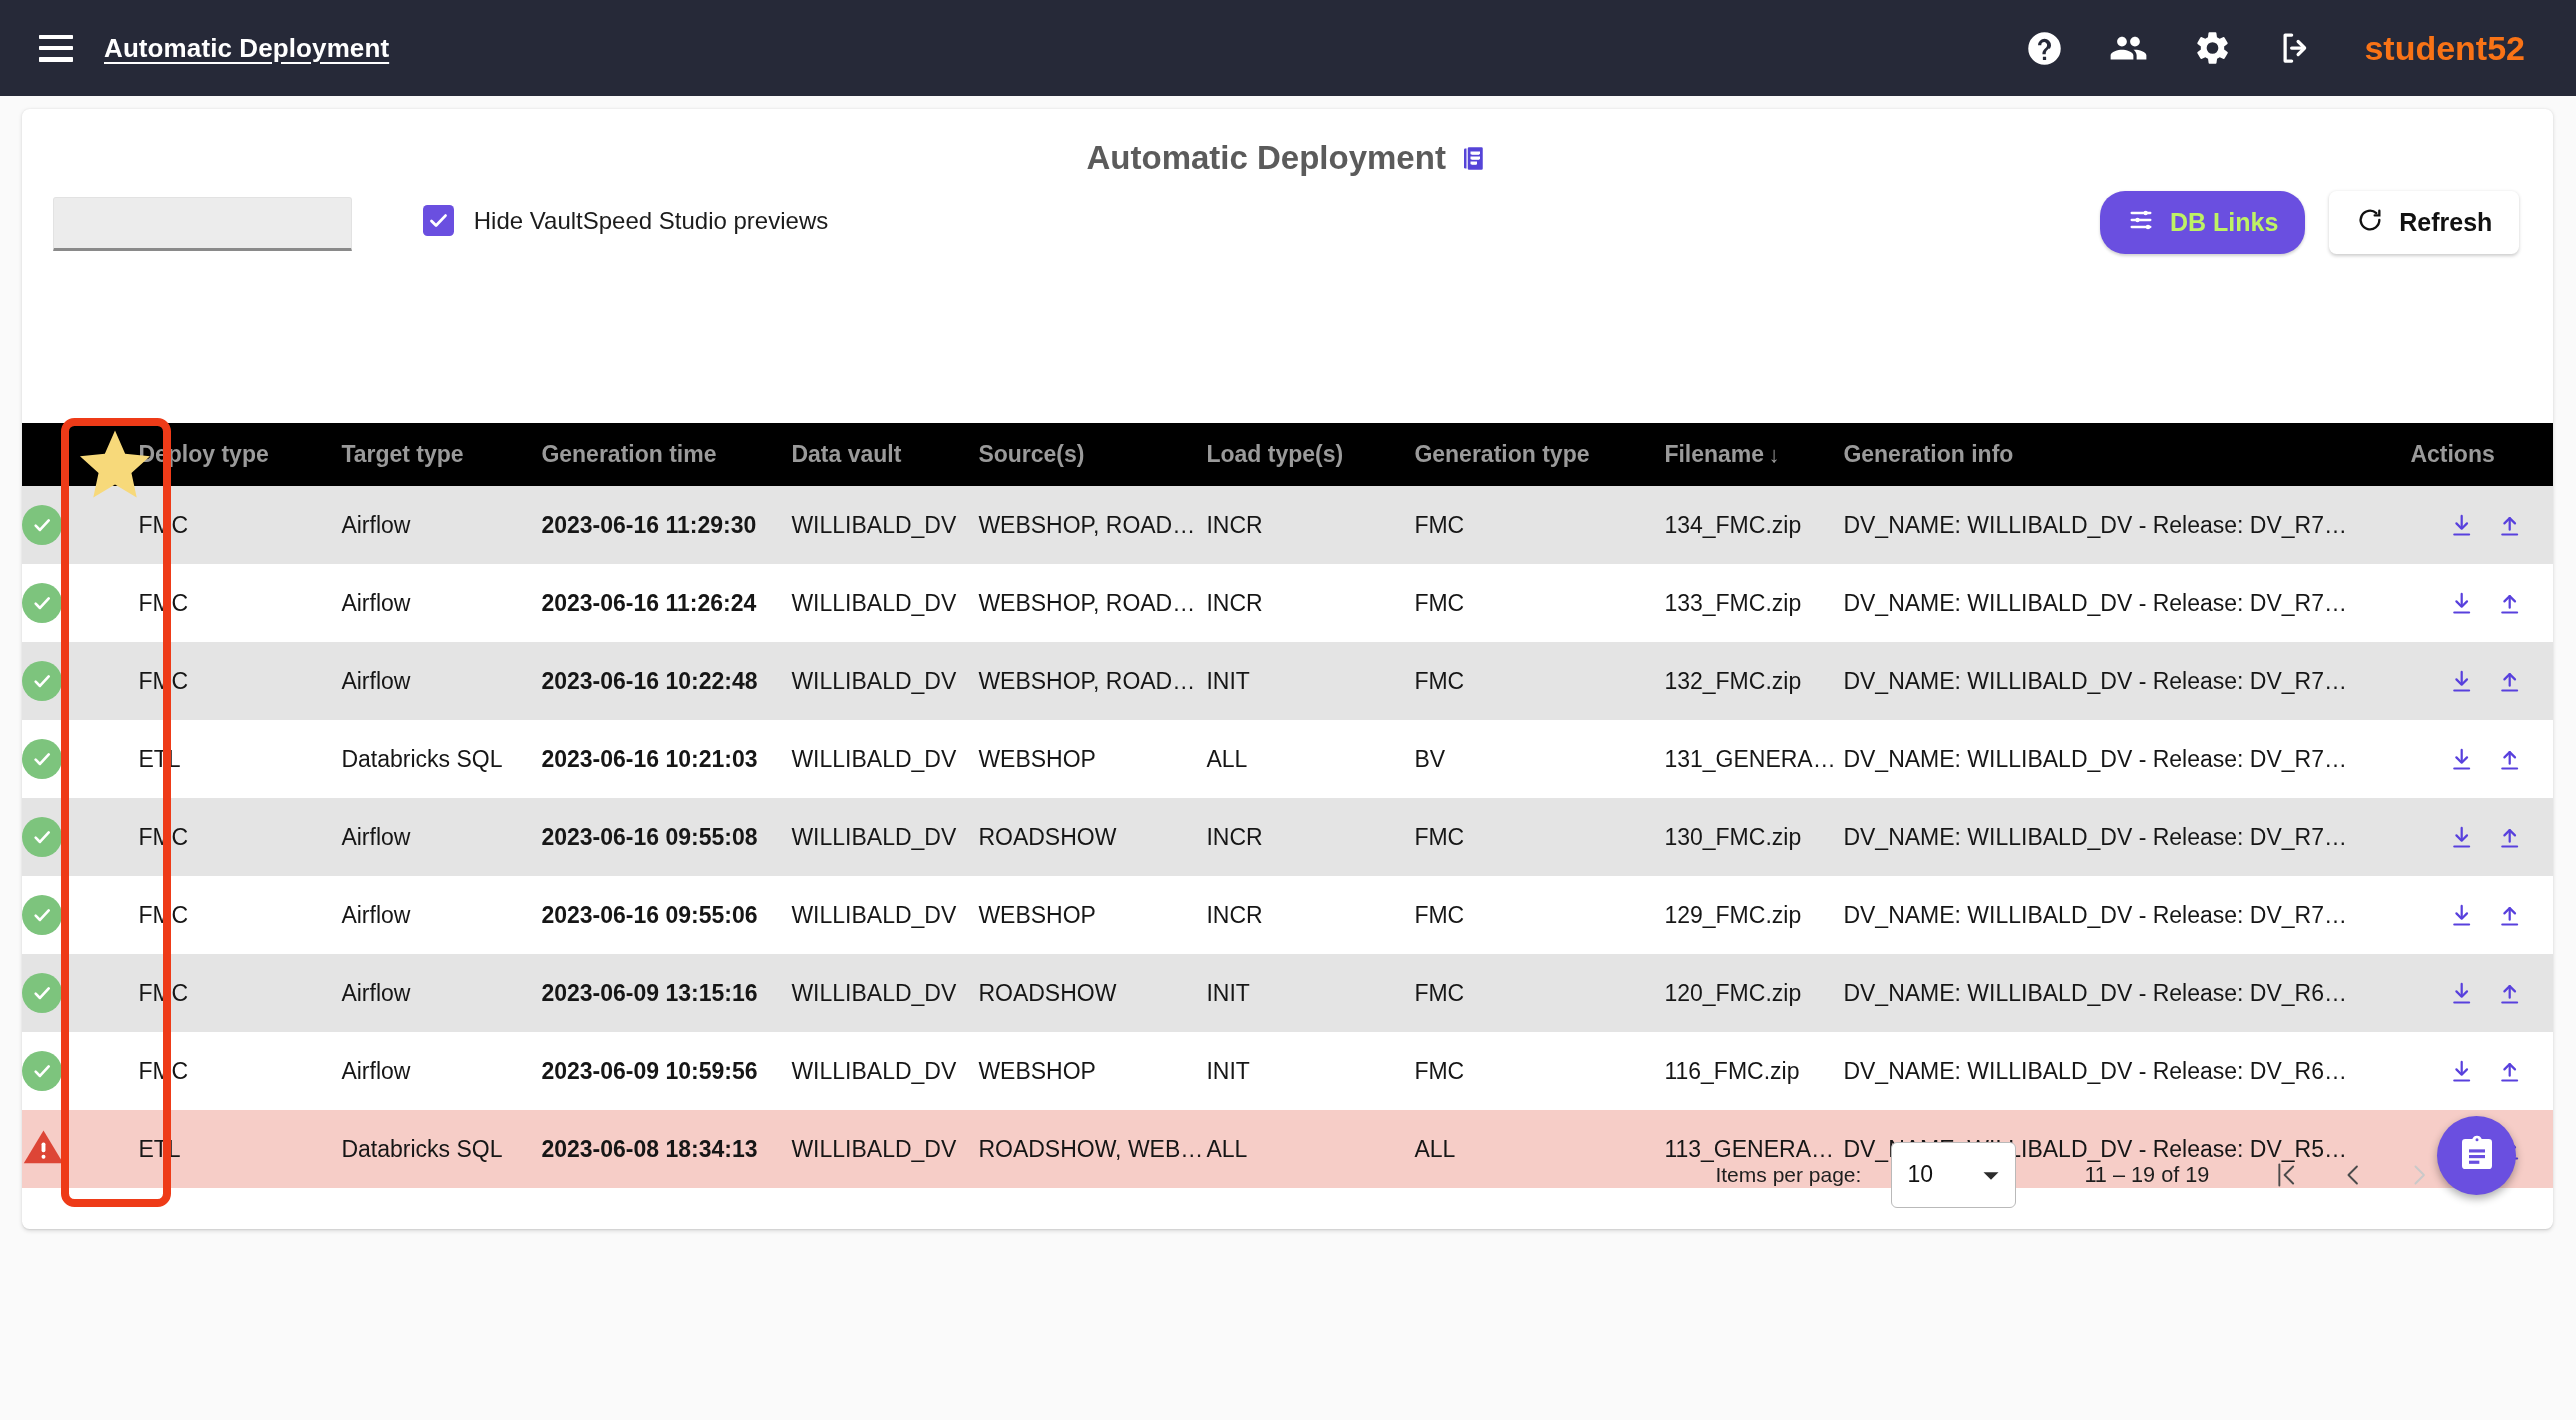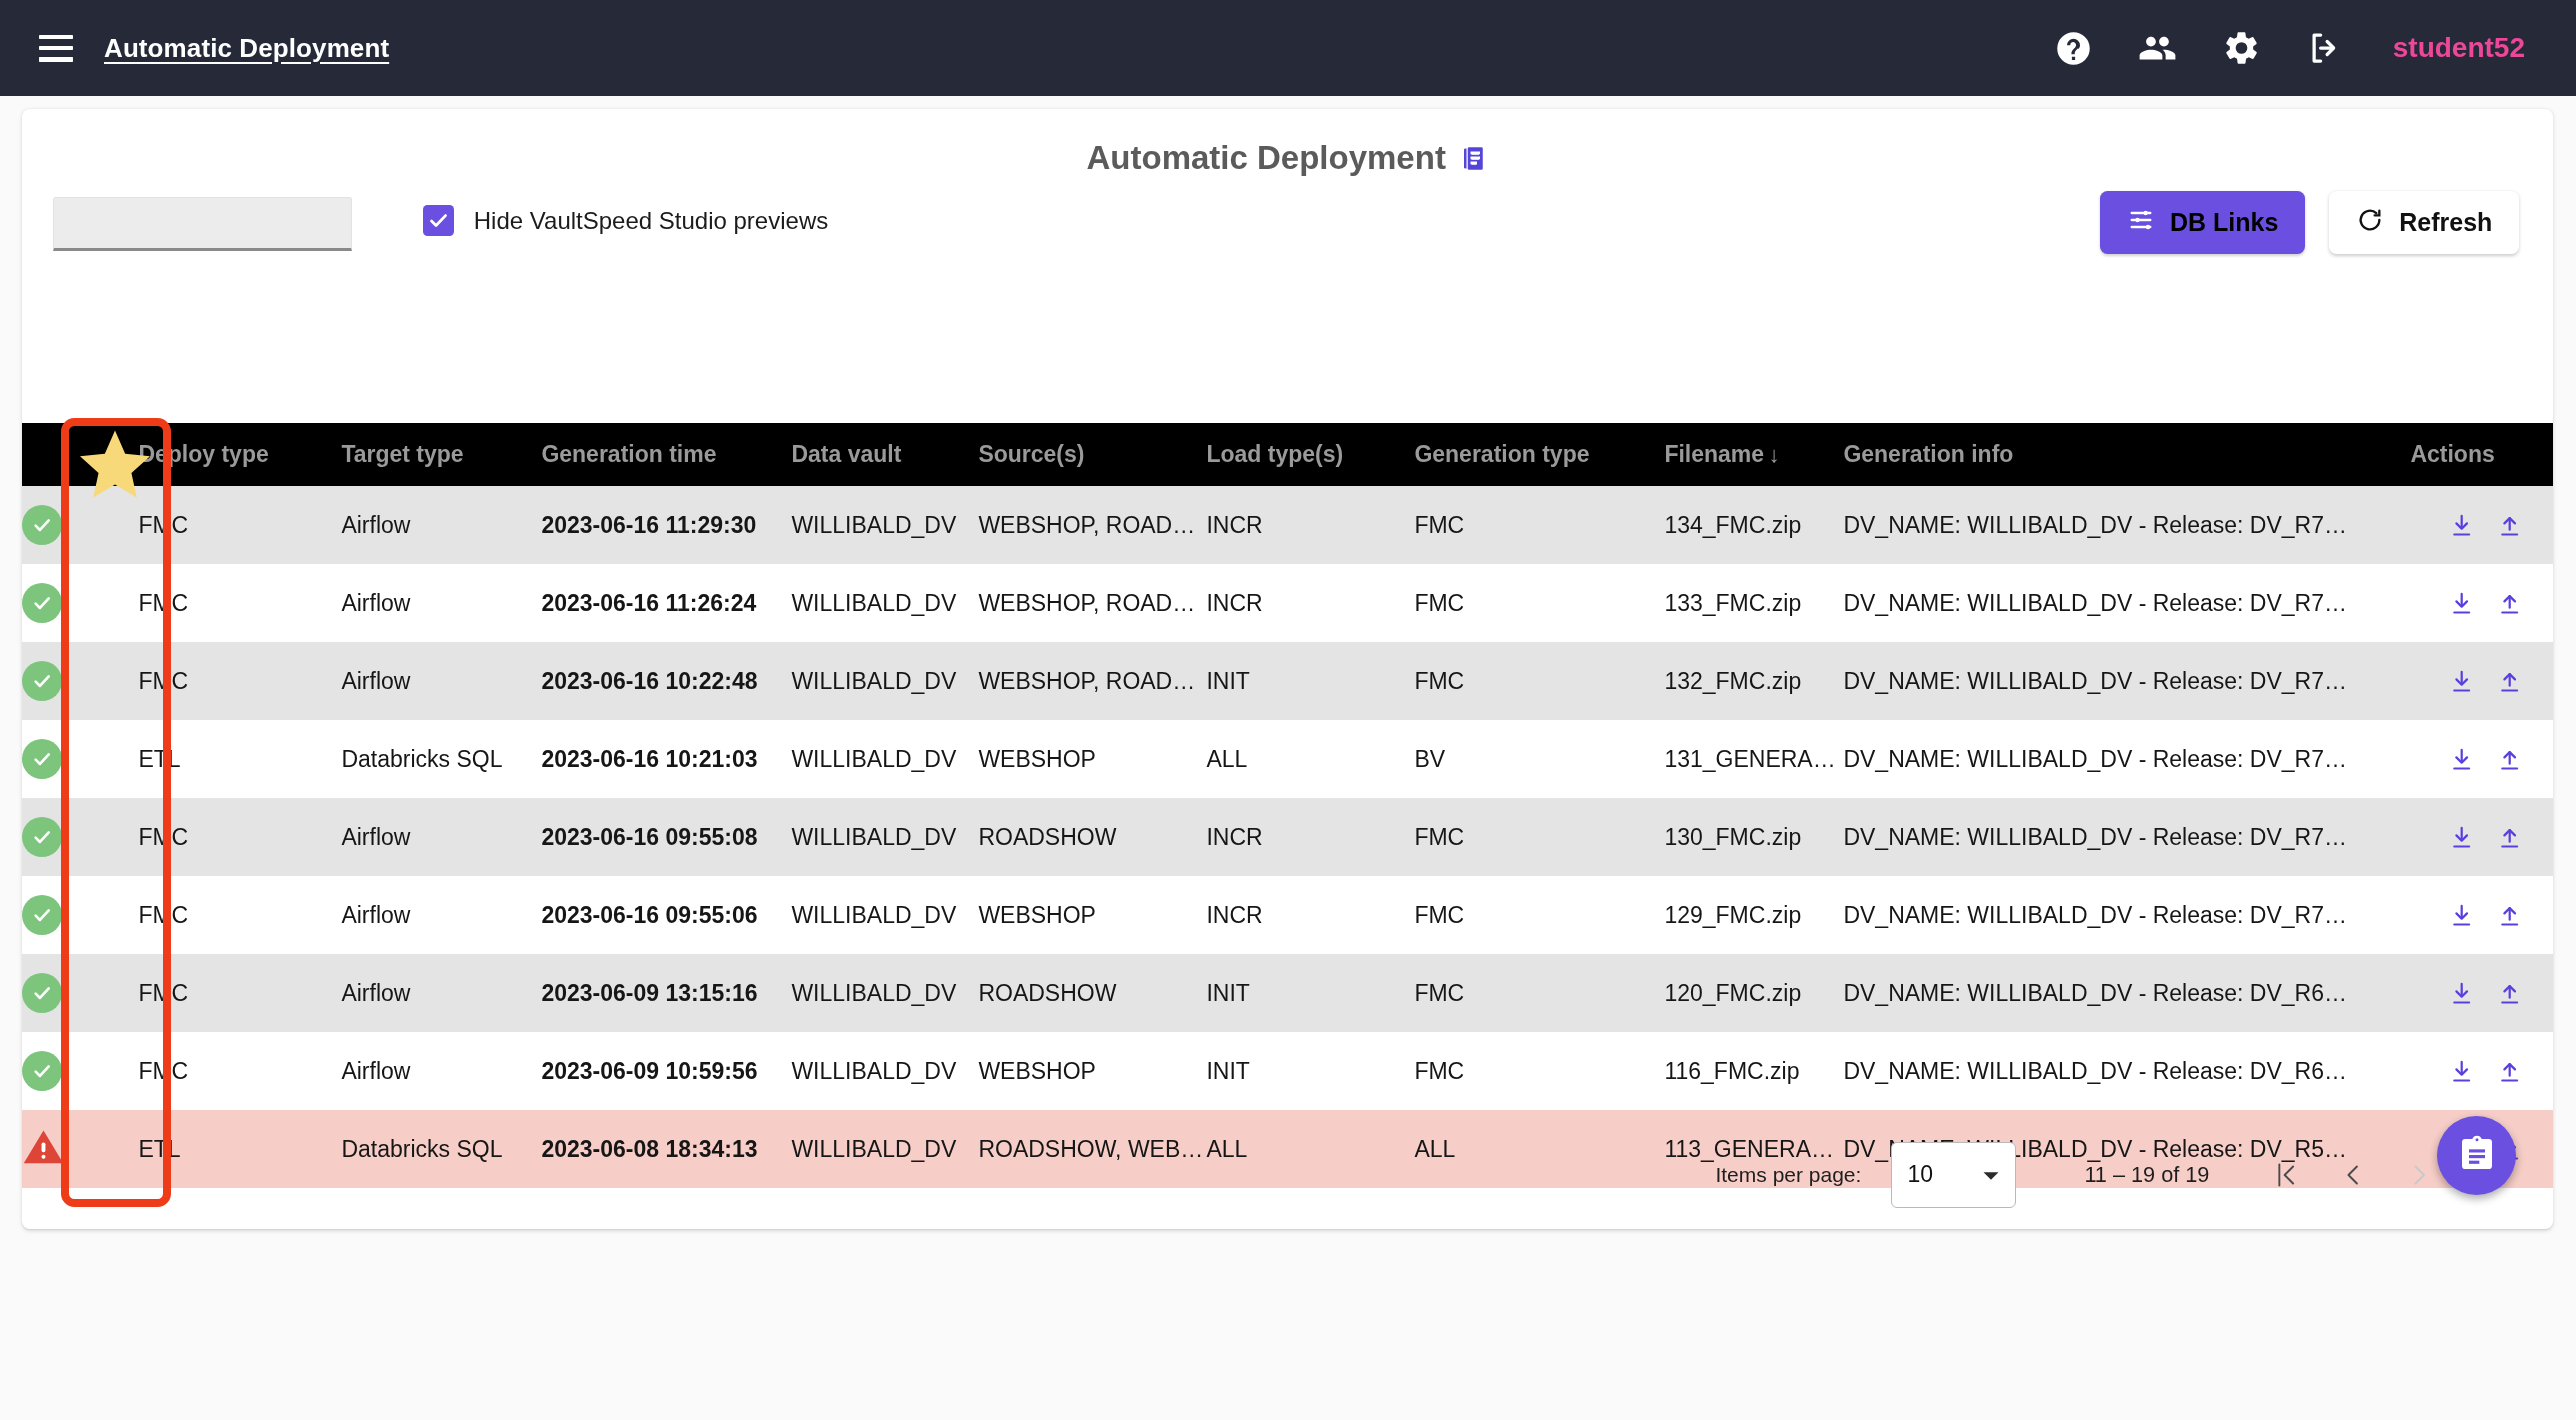--- a/index.html
+++ b/index.html
@@ -48,22 +48,22 @@
     gap: 45px;
     margin-right: 51px;
   }
   .topbar-icon {
     width: 39px; height: 39px;
     display: flex; align-items: center; justify-content: center;
     cursor: pointer;
   }
   .topbar-icon svg { display: block; }
   .topbar-user {
-    color: #ec4899;
-    font-size: 28px;
+    color: #f97316;
+    font-size: 34px;
     font-weight: 700;
     white-space: nowrap;
     margin-left: 3px;
   }
 
   
   .page-card {
     position: absolute;
     top: 109px;
     left: 22.4px;
@@ -129,23 +129,24 @@
     display: flex; align-items: center; justify-content: center;
     gap: 15px;
     font-size: 25px;
     font-weight: 700;
     cursor: pointer;
     white-space: nowrap;
     padding: 0 27px;
   }
   .btn-primary {
     background: #6a4fe0;
-    color: #000000;
+    color: #bef264;
     min-width: 184px;
     box-shadow: 0 1.5px 3px rgba(0,0,0,0.18);
+    border-radius: 25px;
   }
   .btn-ghost {
     background: #ffffff;
     color: #111111;
     min-width: 172px;
     box-shadow: 0 1.5px 3.7px rgba(0,0,0,0.20);
   }
 
   
   .table-wrap {

